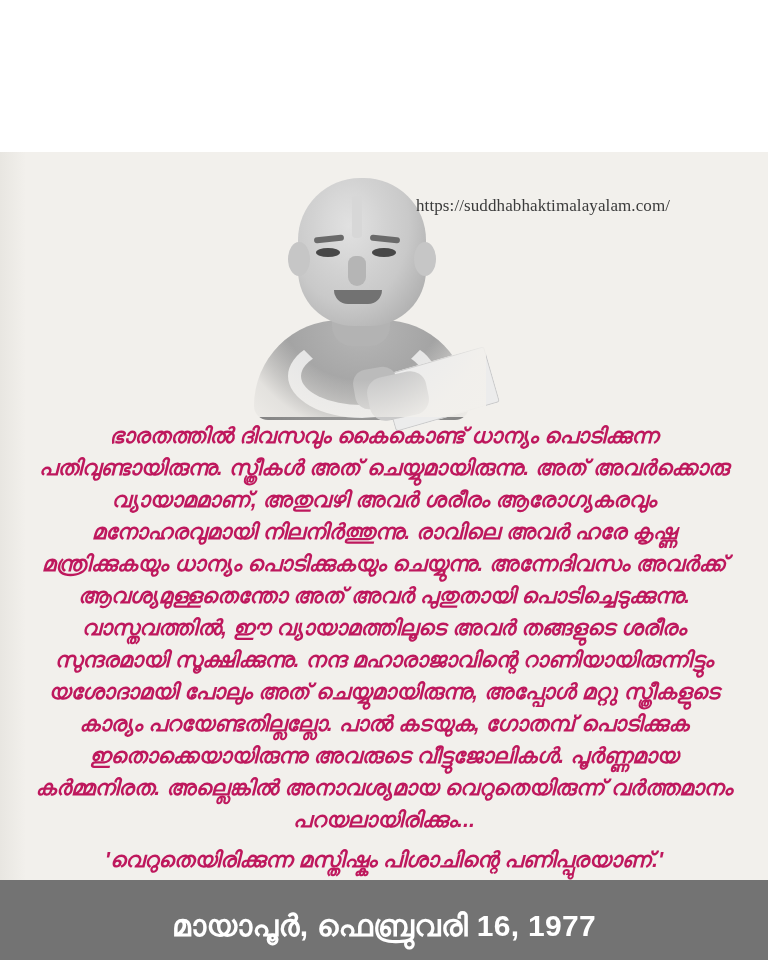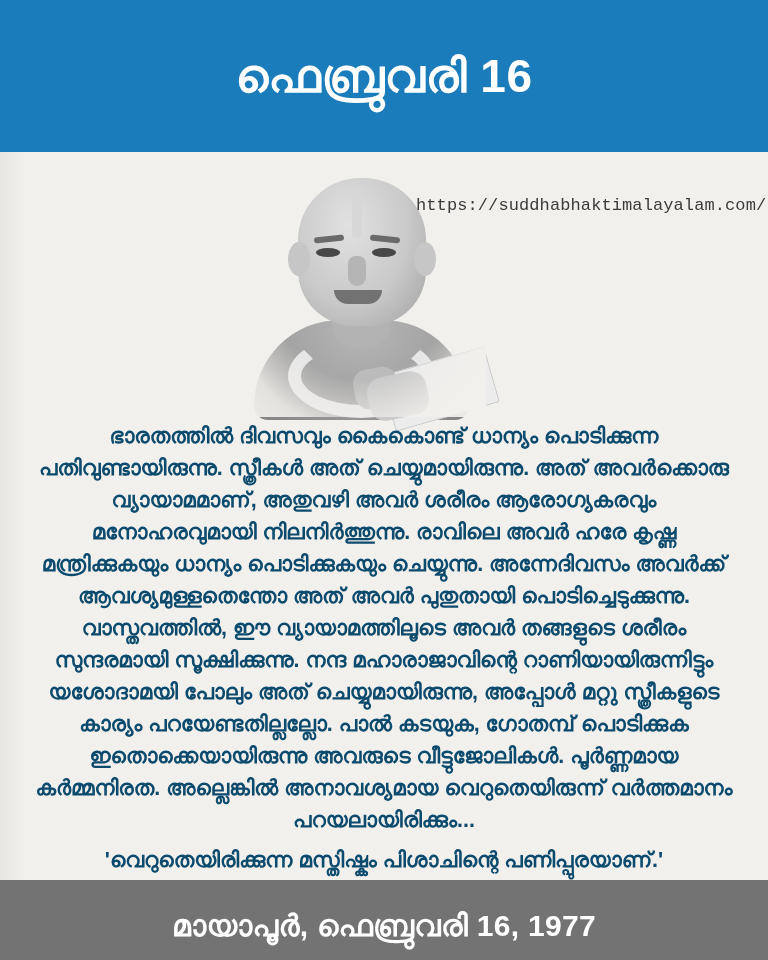--- a/index.html
+++ b/index.html
@@ -184,36 +184,37 @@
   
   .site-url {
     position: absolute;
     top: 44px;
     left: 416px;
     width: 330px;
     text-align: left;
     color: #3b3b3b;
     font-size: 17px;
     letter-spacing: 0.1px;
-    font-family: Liberation Mono, monospace;
+    font-family: Liberation Serif, serif;
   }
 
   
   .body-text {
     position: absolute;
     top: 268px;
     left: 24px;
     width: 720px;
     text-align: center;
-    color: #0c4a6e;
+    color: #be185d;
     font-size: 21.5px;
     font-weight: bold;
     line-height: 32px;
     font-family: "Liberation Sans", sans-serif;
     padding: 0 6px;
+    font-style: italic;
   }
   .body-text .quote-line {
     display: block;
     margin-top: 8px;
   }
 
   
   .footer-band {
     position: absolute;
     top: 880px; left: 0;
@@ -231,23 +232,20 @@
     letter-spacing: 0.3px;
     text-align: center;
     font-family: "Liberation Sans", sans-serif;
   }
 </style>
 </head>
 <body>
 
 <div class="page">
 
-  <div class="header-band">
-    <div class="header-title">ഫെബ്രുവരി 16</div>
-  </div>
 
   <div class="content">
     <div class="paper-edge"></div>
 
     <div class="photo-wrap">
       <div class="portrait">
         <div class="p-shoulders"></div>
         <div class="p-neck"></div>
         <div class="p-head"></div>
         <div class="p-ear-l"></div>

